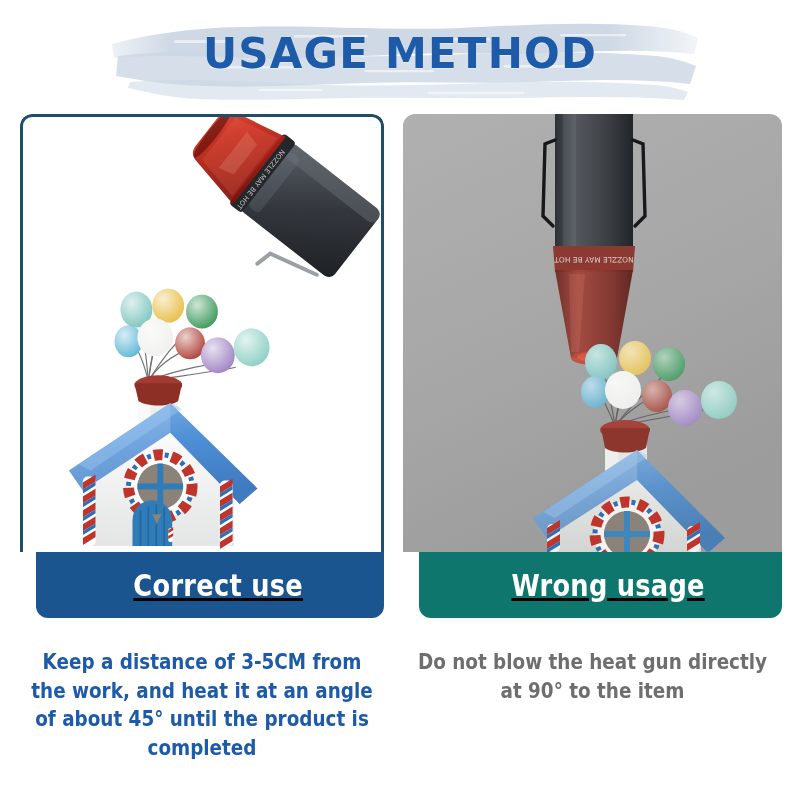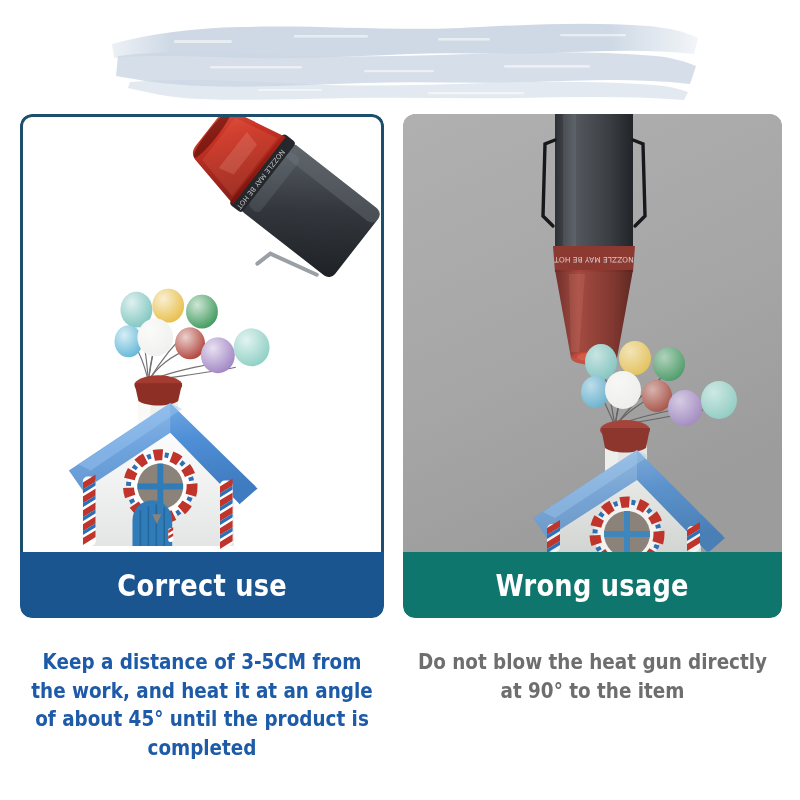--- a/index.html
+++ b/index.html
@@ -72,27 +72,28 @@
     border-bottom: none;
     border-radius: 12px 12px 0 0;
   }
   #panel-wrong .photo {
     background: #a9a9a9;
     border-radius: 12px 12px 0 0;
   }
 
   .caption-bar {
     position: absolute;
-    left: 0; bottom: 0;
+    left: 16px; bottom: 0;
     width: 100%;
     height: 66px;
     display: flex;
     align-items: center;
     justify-content: center;
     border-radius: 0 0 12px 12px;
+    text-decoration: underline;
   }
   #bar-correct { background: #1a558f; }
   #bar-wrong   { background: #0f766e; }
 
   .caption-text {
     font-family: "DejaVu Sans Condensed", "Liberation Sans Narrow", "Liberation Sans", sans-serif;
     font-weight: 700;
     font-size: 31px;
     color: #ffffff;
     letter-spacing: .3px;
@@ -162,20 +163,21 @@
           <rect x="452" y="16" width="66" height="2.2" rx="1.1"></rect>
           <rect x="102" y="48" width="92" height="2.6" rx="1.3"></rect>
           <rect x="256" y="52" width="70" height="2.2" rx="1.1"></rect>
           <rect x="396" y="47" width="86" height="2.8" rx="1.4"></rect>
           <rect x="150" y="71" width="64" height="2" rx="1"></rect>
           <rect x="320" y="74" width="96" height="2.2" rx="1.1"></rect>
         </g>
       </svg>
     </div>
 
+    <div id="title">USAGE METHOD</div>
   </div>
 
   <div class="panel" id="panel-correct">
 
     <div class="photo">
       <div class="scene">
         <svg viewBox="0 0 364 438" preserveAspectRatio="xMidYMid slice" aria-hidden="true">
           <defs>
             <linearGradient id="nozRedA" x1="0" y1="0" x2="1" y2="1">
               <stop offset="0" stop-color="#e04a34"></stop>

